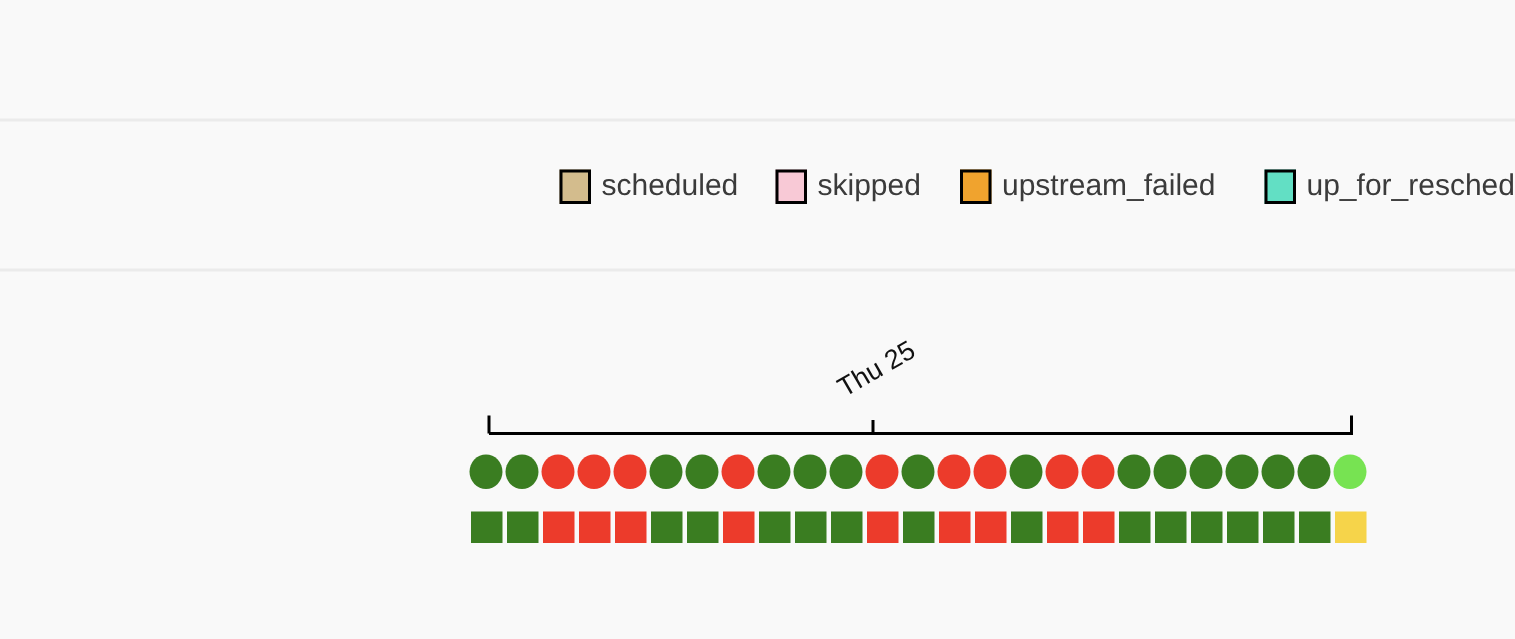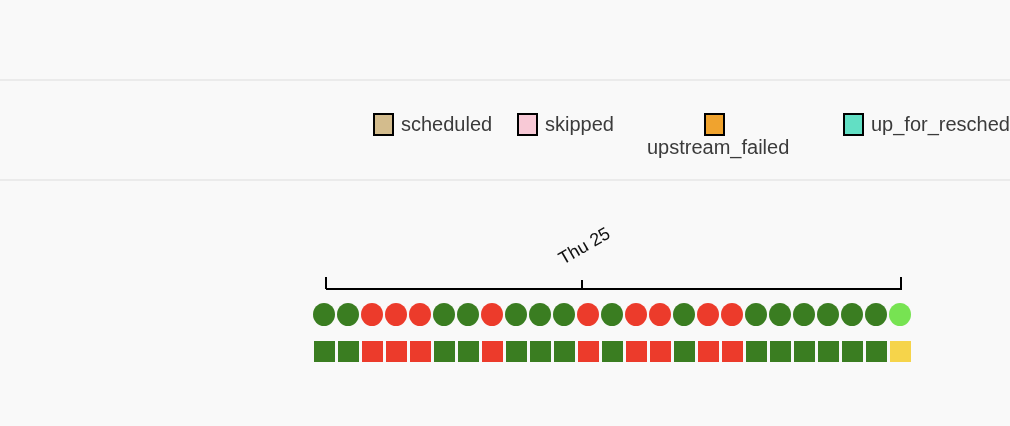--- a/index.html
+++ b/index.html
@@ -131,21 +131,21 @@
 
   <div class="legend-band" id="legend">
       <div class="legend-item" style="left: 373px;">
         <span class="legend-swatch" style="background: rgb(211, 188, 141);"></span>
         <span class="legend-label">scheduled</span>
       </div>
       <div class="legend-item" style="left: 517px; align-items: flex-end;">
         <span class="legend-swatch" style="background: rgb(248, 201, 214);"></span>
         <span class="legend-label">skipped</span>
       </div>
-      <div class="legend-item" style="left: 640px; flex-direction: column;">
+      <div class="legend-item" style="left: 640px;">
         <span class="legend-swatch" style="background: rgb(240, 163, 46);"></span>
         <span class="legend-label">upstream_failed</span>
       </div>
       <div class="legend-item" style="left: 843px;">
         <span class="legend-swatch" style="background: rgb(98, 223, 196);"></span>
         <span class="legend-label">up_for_reschedule</span>
       </div>
     </div>
 
   <div class="divider divider-bottom"></div>

